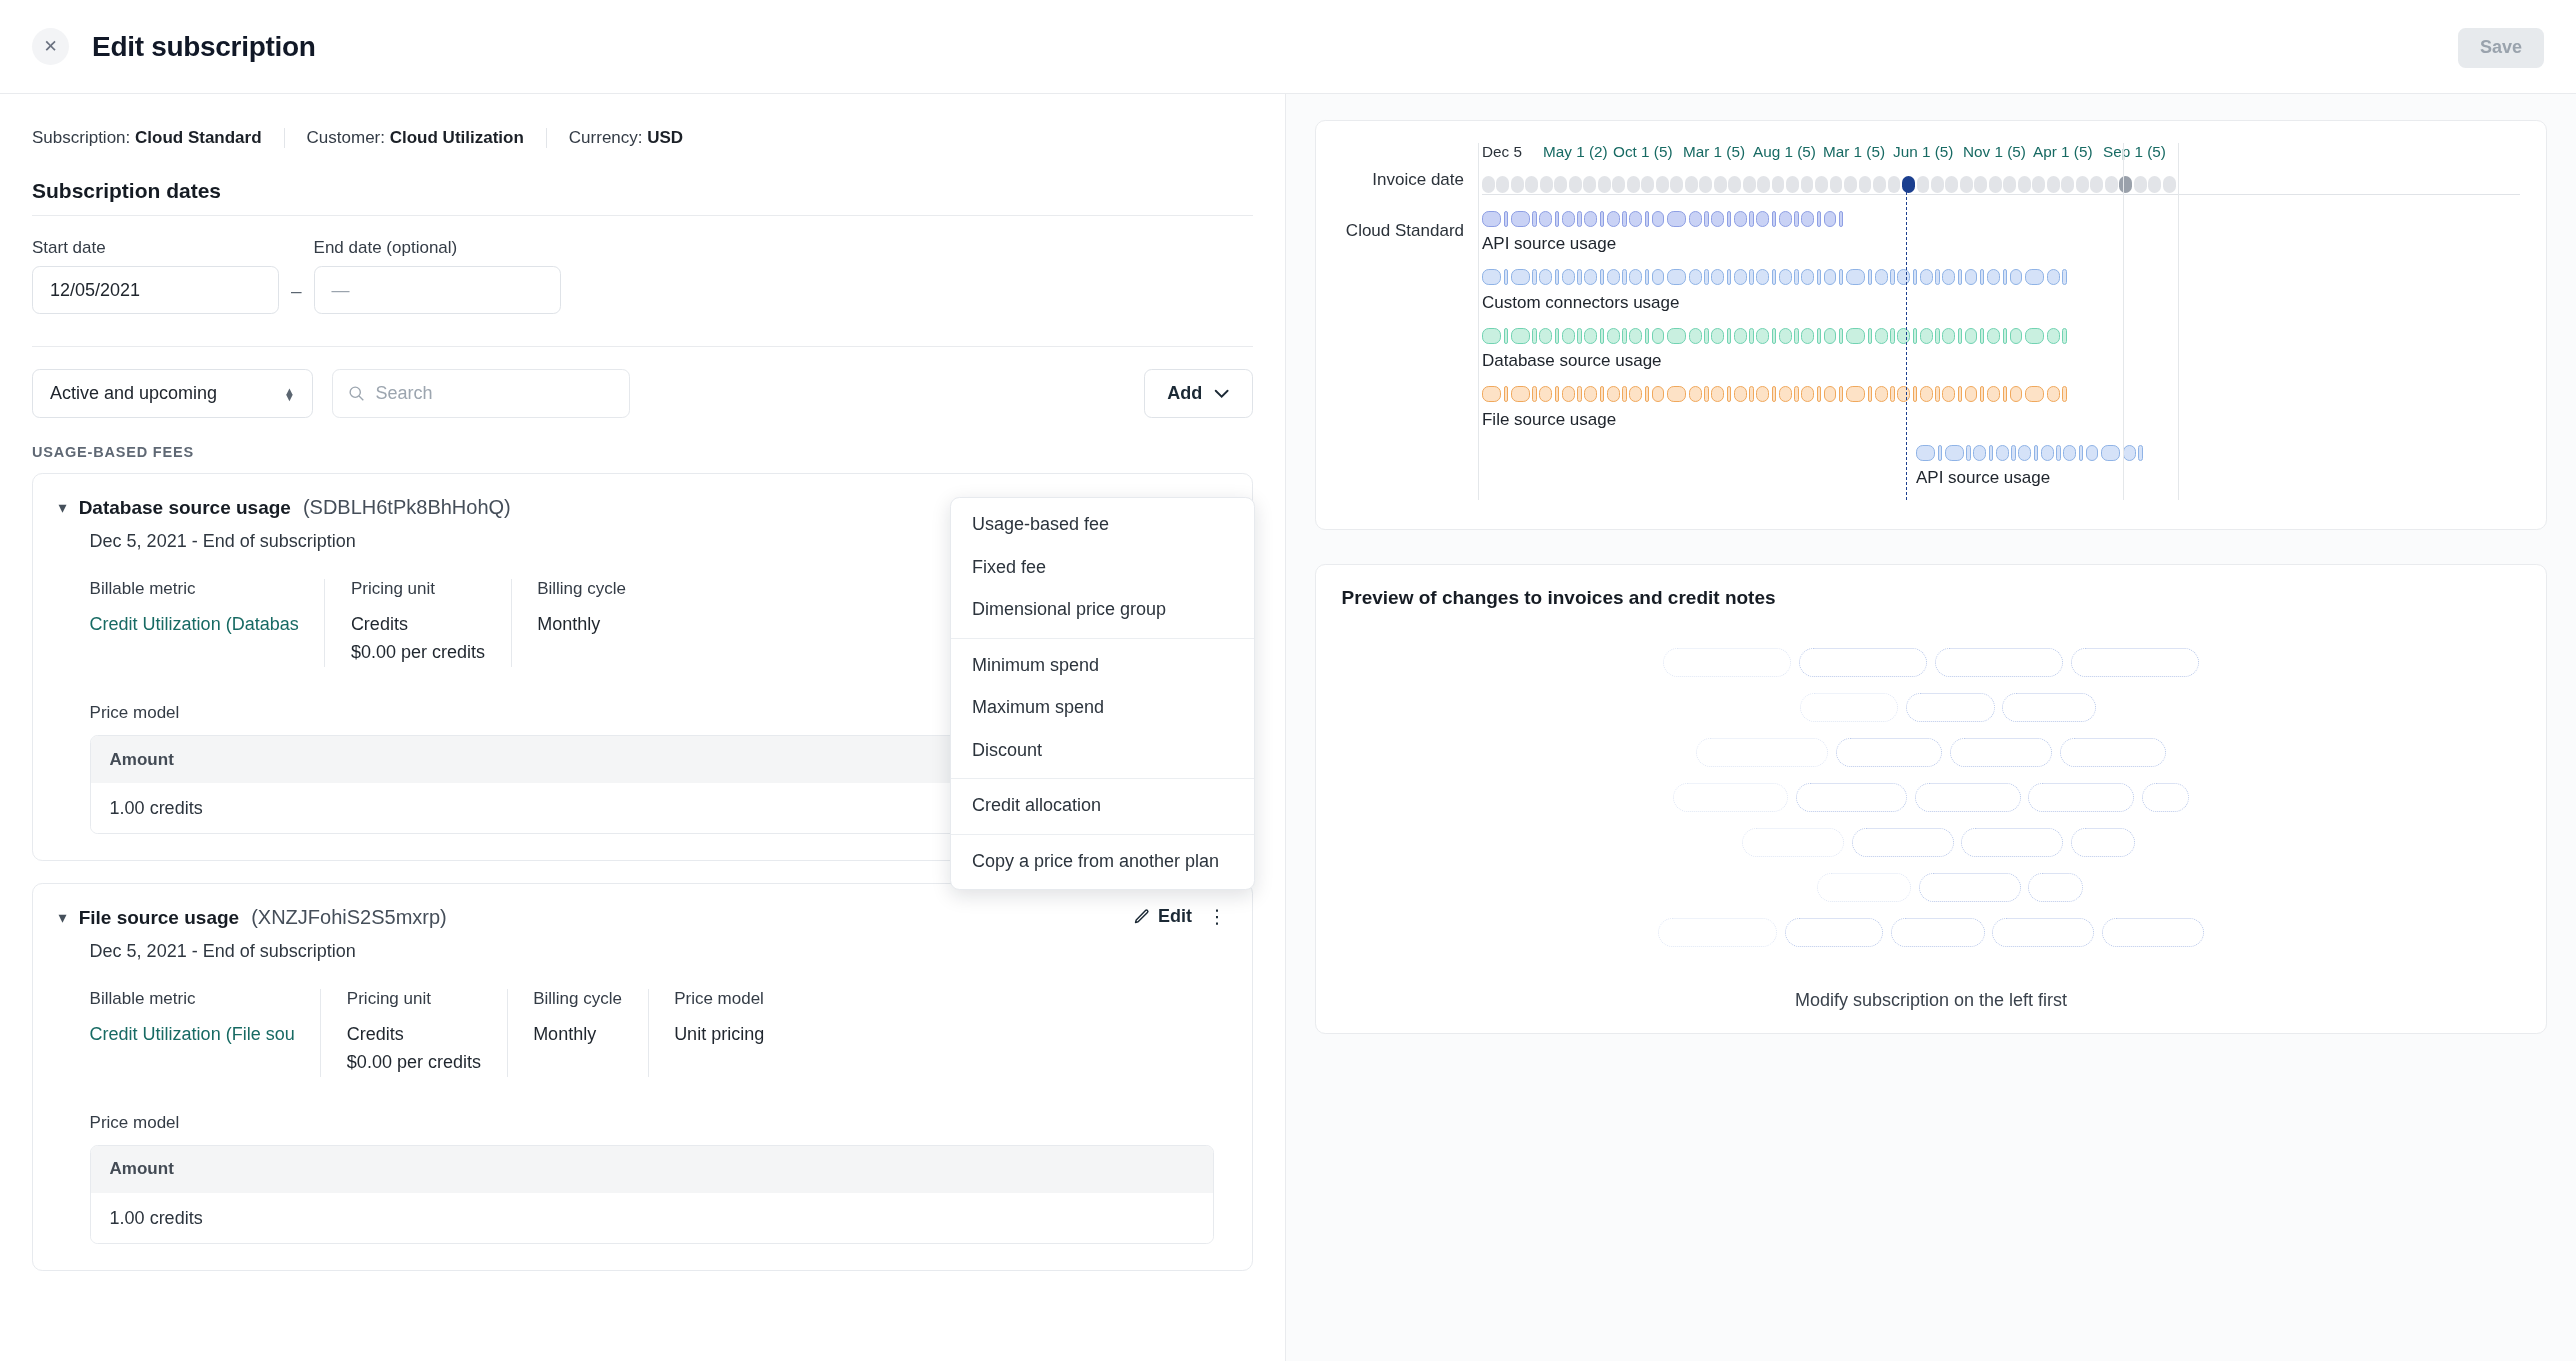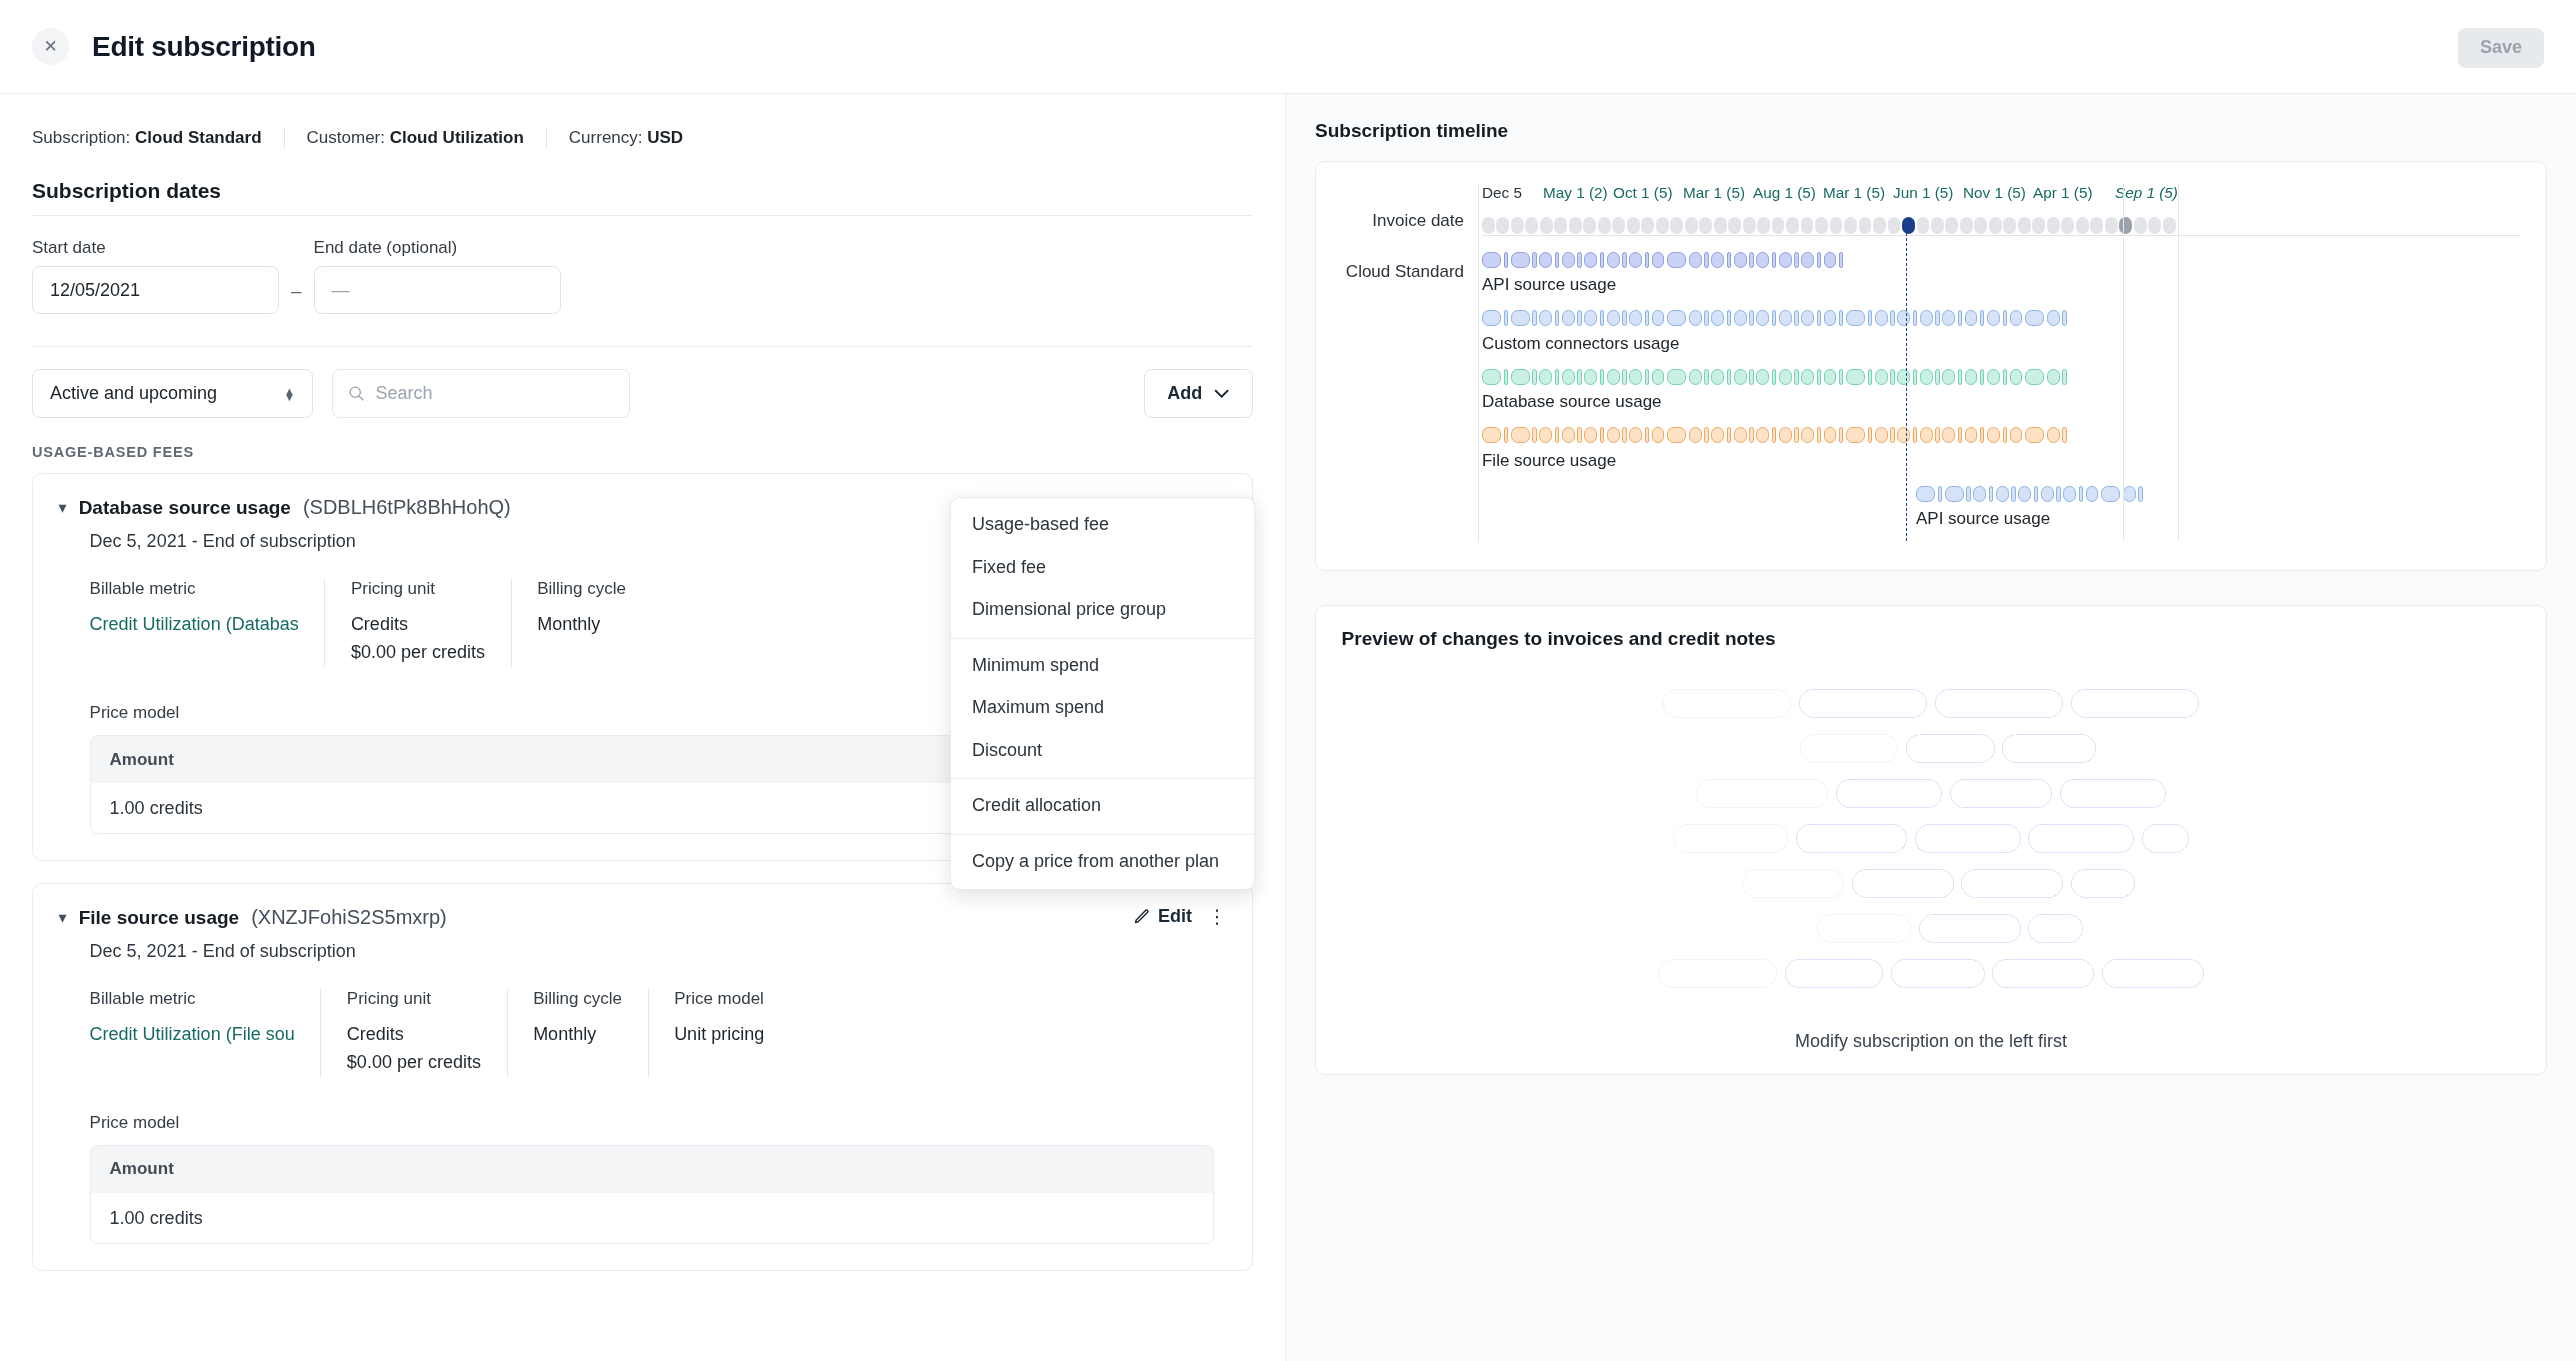--- a/index.html
+++ b/index.html
@@ -351,42 +351,41 @@
             <div class="pm-th">Amount</div>
             <div class="pm-td">1.00 credits</div>
           </div>
         </div>
       </div>
 
   </div>
 
   <div class="right-col">
 
-    <div class="panel-title">Subscription timeline</div>
 
     <div class="panel">
 
       <div class="tl-grid">
         <div class="tl-labels">
           <div class="tl-rowlabel" style="margin-top:1.7px">Invoice date</div>
           <div class="tl-rowlabel" style="margin-top:31px">Cloud Standard</div>
         </div>
 
         <div class="tl-main">
           <div class="ticks" id="tl-ticks">
               <span class="tick first" style="width: 61px; margin-left: 0px;">Dec 5</span>
               <span class="tick" style="width: 70px; margin-left: 0px;">May 1 (2)</span>
               <span class="tick" style="width: 70px; margin-left: 0px;">Oct 1 (5)</span>
               <span class="tick" style="width: 70px; margin-left: 0px;">Mar 1 (5)</span>
               <span class="tick" style="width: 70px; margin-left: 0px;">Aug 1 (5)</span>
               <span class="tick" style="width: 70px; margin-left: 0px;">Mar 1 (5)</span>
               <span class="tick" style="width: 70px; margin-left: 0px;">Jun 1 (5)</span>
               <span class="tick" style="width: 70px; margin-left: 0px;">Nov 1 (5)</span>
               <span class="tick" style="width: 70px; margin-left: 0px;">Apr 1 (5)</span>
-              <span class="tick" style="width: 70px; margin-left: 12px; font-style: italic;">Sep 1 (5)</span>
+              <span class="tick" style="width: 70px; margin-left: 0px;">Sep 1 (5)</span>
             </div>
           <div class="axis" id="tl-axis">
               <span class="axis-dot"></span>
               <span class="axis-dot"></span>
               <span class="axis-dot"></span>
               <span class="axis-dot"></span>
               <span class="axis-dot"></span>
               <span class="axis-dot"></span>
               <span class="axis-dot"></span>
               <span class="axis-dot"></span>

